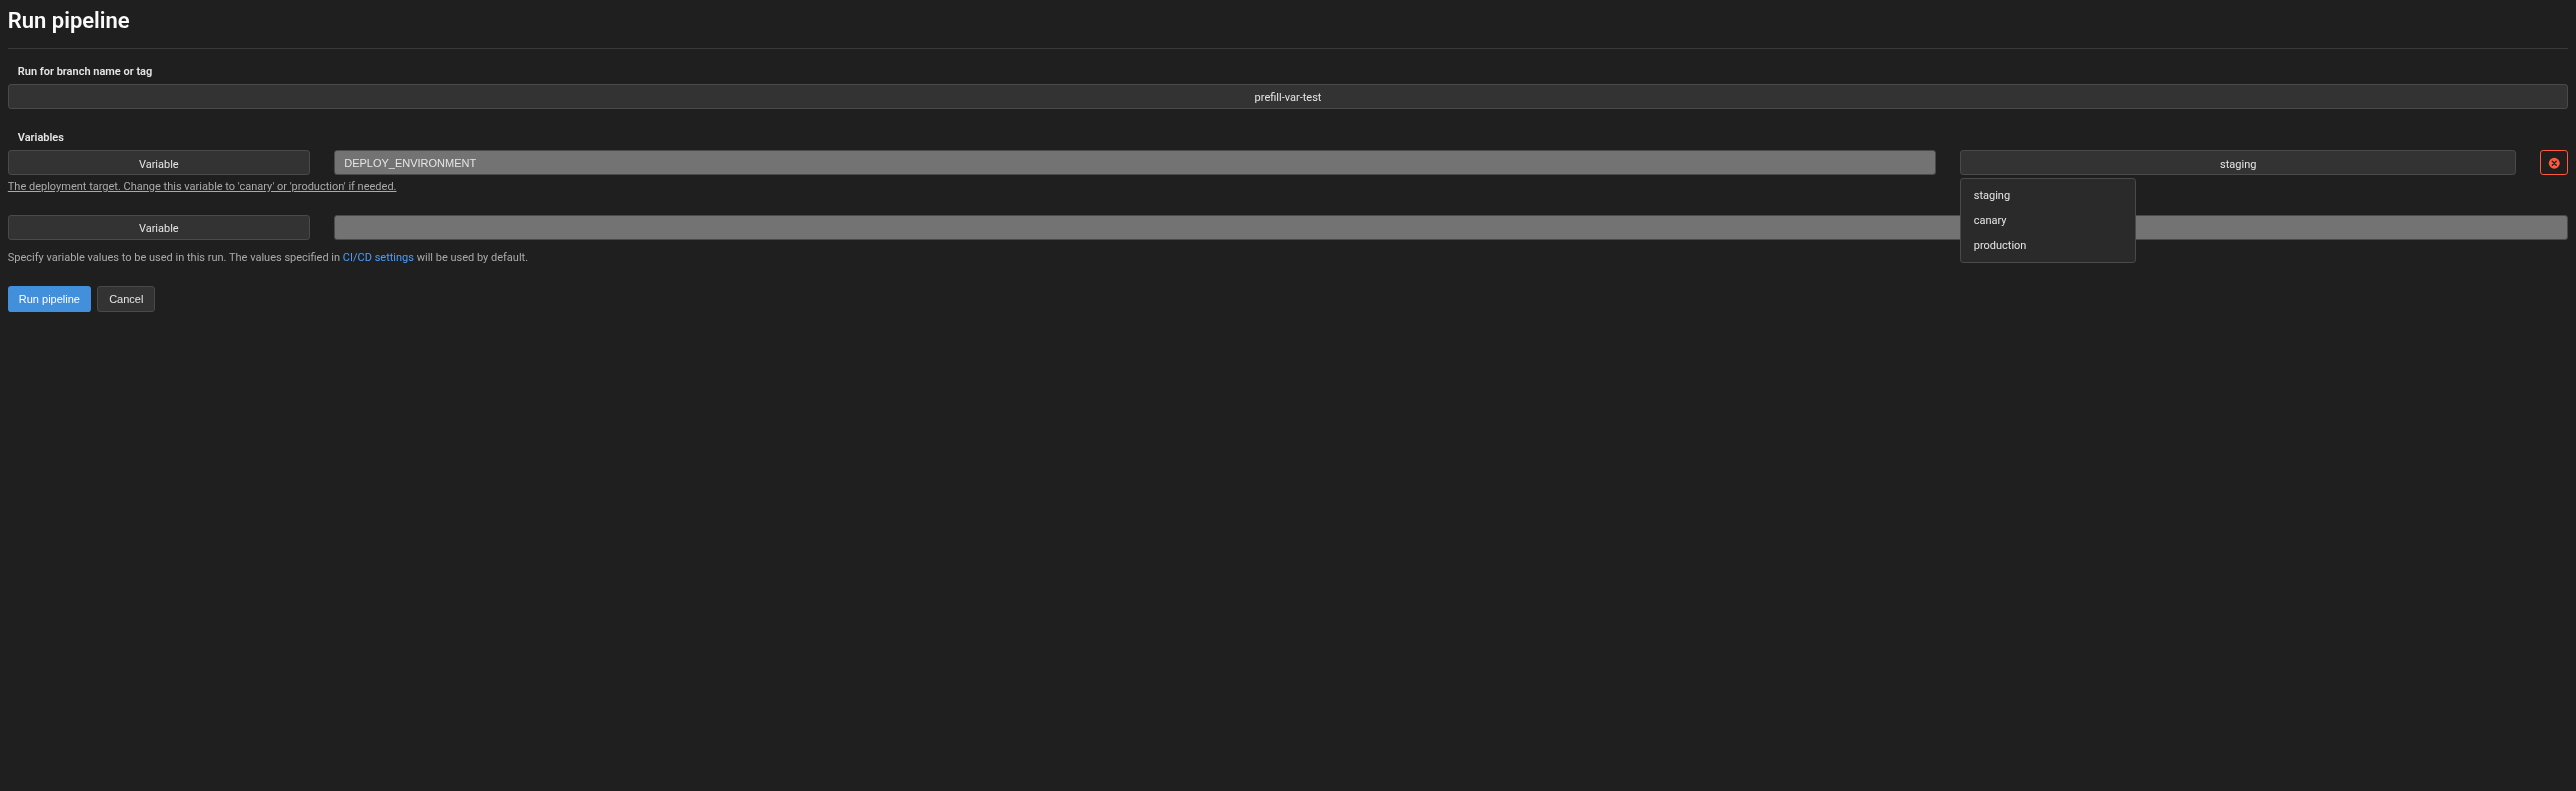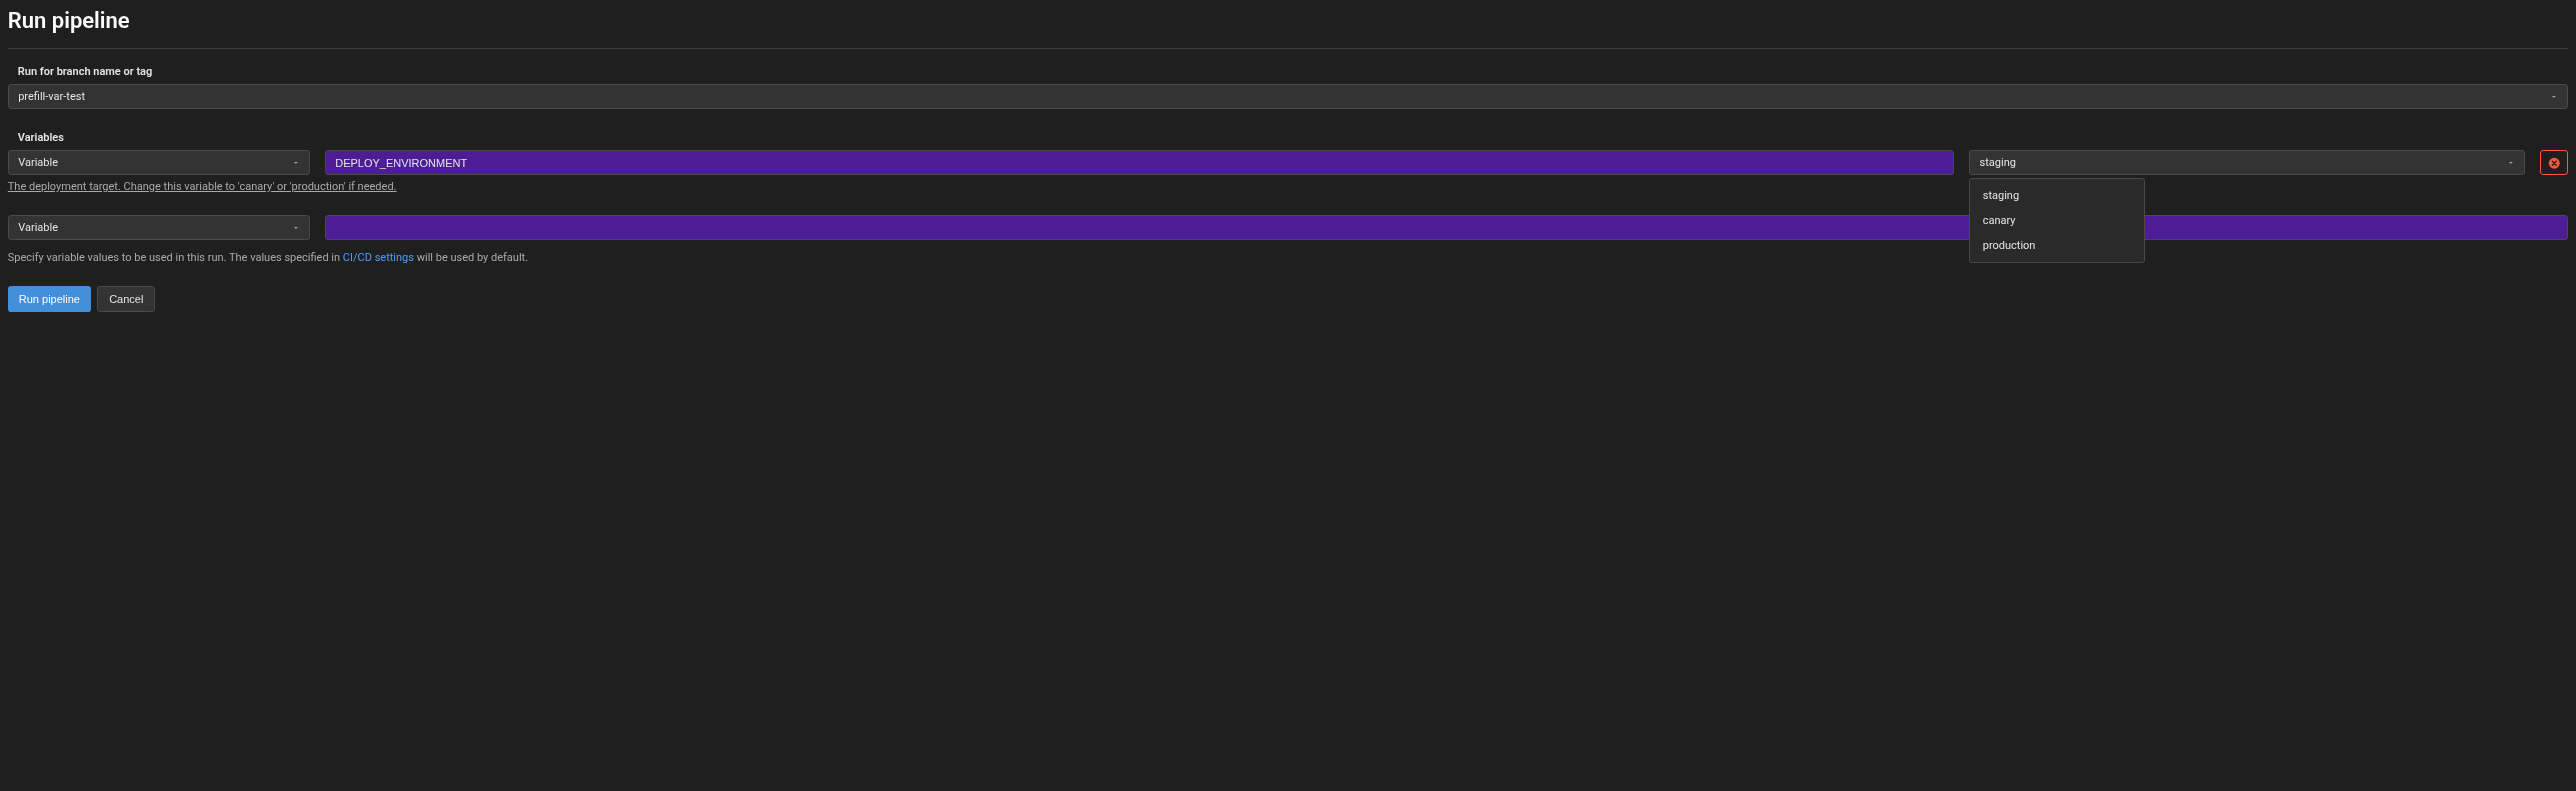--- a/index.html
+++ b/index.html
@@ -37,43 +37,44 @@
       background-color: #333333;
       border: 0.8px solid #4a4a4a;
       border-radius: 3.1px;
       padding: 6.2px 9.4px;
       color: #e5e5e5;
       display: flex;
       align-items: center;
       justify-content: space-between;
       cursor: pointer;
       height: 25px;
+      flex-direction: column;
     }
     .chevron-down {
       width: 7.8px;
       height: 7.8px;
       fill: #aaa;
     }
     .branch-select {
       margin-bottom: 22px;
     }
     .variable-row {
       display: flex;
-      gap: 15px;
+      gap: 24px;
       margin-bottom: 4.7px;
       align-items: center;
       position: relative;
     }
     .type-select {
       width: 302px;
       flex-shrink: 0;
     }
     .var-input {
       flex: 1;
-      background-color: #4c1d95;
+      background-color: #737373;
       border: 0.8px solid #4a4a4a;
       border-radius: 3.1px;
       padding: 5.5px 9.4px;
       color: #e5e5e5;
       height: 25px;
       font-size: 11px;
     }
     .var-input::placeholder {
       color: #888;
     }

